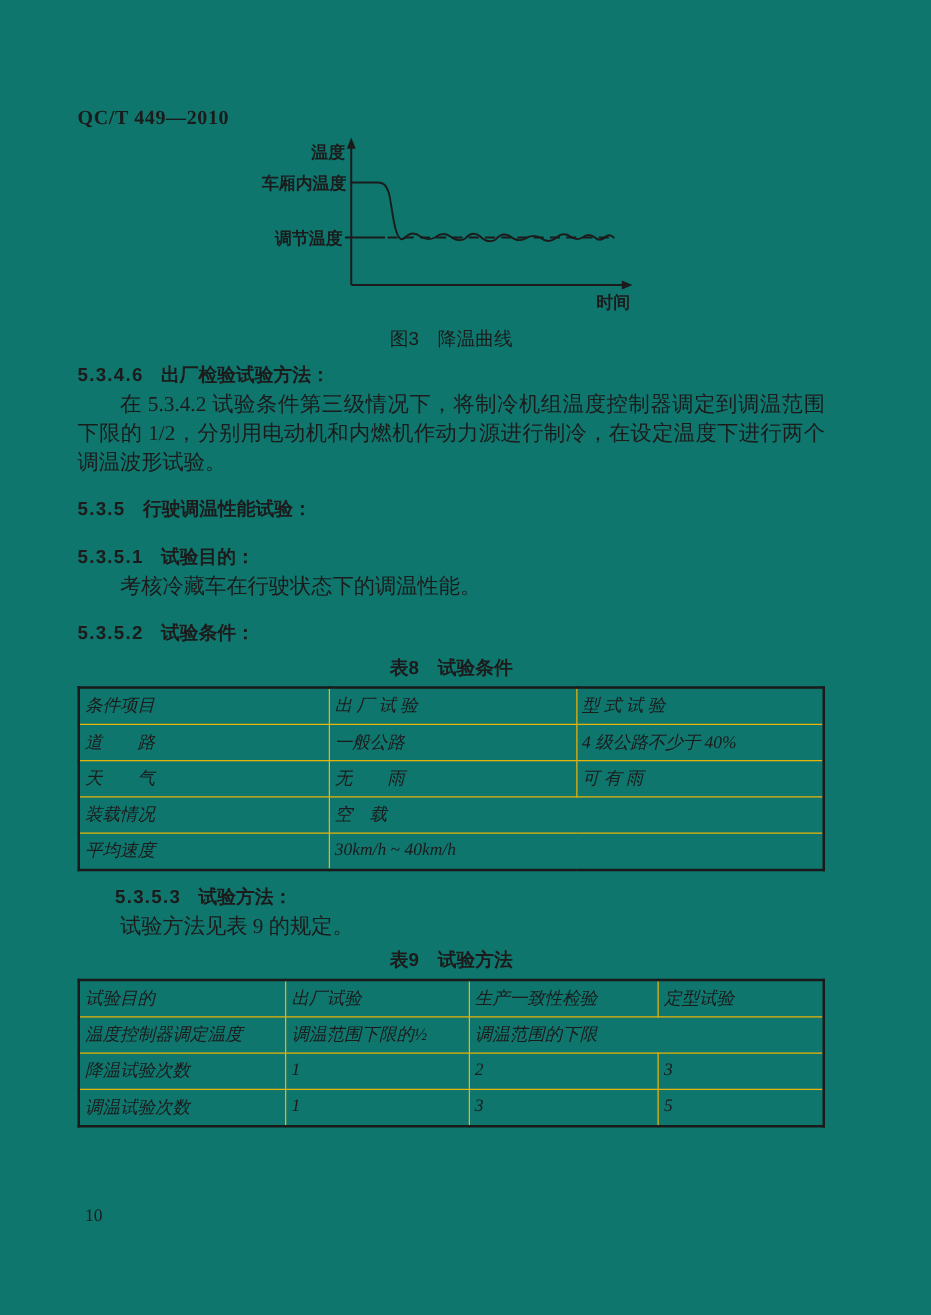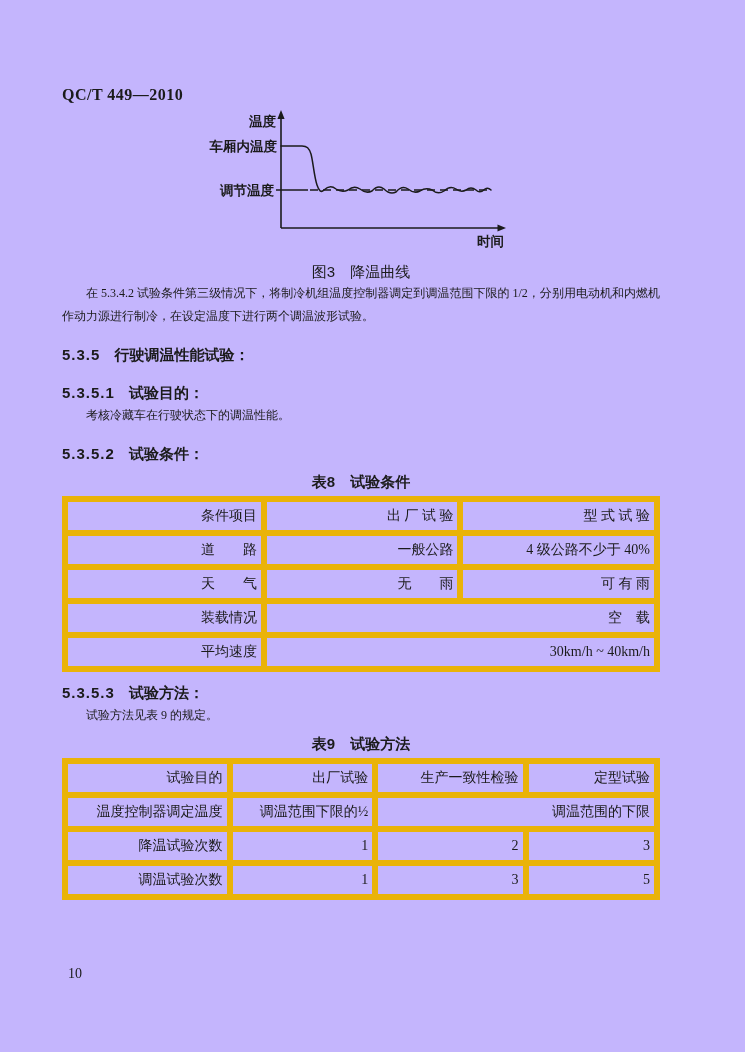--- a/index.html
+++ b/index.html
@@ -1,50 +1,50 @@
 <!DOCTYPE html>
 <html><head>
 <meta charset="utf-8">
 <style>
   html,body{margin:0;padding:0;background:#e8e8e8;}
   .page{
     position:relative;
     width:745px;height:1052px;
-    background:#c4b5fd;
+    background:#0f766e;
     font-family:"Liberation Serif", serif;
     color:#1b1b1b;
     overflow:hidden;
     margin:0 auto;
   }
   .content{padding:86px 85px 0 62px;}
   .doc-code{font-weight:bold;font-size:16px;line-height:18px;letter-spacing:.5px;}
 
   
   .figure-wrap{position:relative;height:146px;margin-top:4px;}
   .figure-svg{position:absolute;left:143px;top:0;}
   .figure-svg text{font-family:"Liberation Serif", serif;font-weight:bold;font-size:13.5px;fill:#1b1b1b;}
   .fig-caption{ text-align:center;font-weight:normal;font-size:15px;
     font-family:"Liberation Sans", sans-serif;margin-top:8px;line-height:20px;}
 
   
   .clause{font-family:"Liberation Sans", sans-serif;font-weight:bold;
     font-size:15px;line-height:22px;}
   .clause .num{letter-spacing:1px;}
   .clause .ttl{margin-left:14px;}
-  .para{font-size:12px;line-height:23px;text-indent:2em;text-align:justify;}
+  .para{font-size:17px;line-height:23px;text-indent:2em;text-align:justify;}
   .mt8{margin-top:8px;} .mt4{margin-top:16px;}
-  .mt10{margin-top:10px;} .mt12{margin-top:12px;}
+  .mt10{margin-top:10px;margin-left:30px;} .mt12{margin-top:12px;}
 
   
   .tbl-caption{text-align:center;font-weight:bold;font-size:15px;
     font-family:"Liberation Sans", sans-serif;margin:8px 0 5px 0;line-height:18px;}
   table{border-collapse:collapse;width:100%;table-layout:fixed;
     border:2px solid #1a1a1a;font-size:14px;}
-  td,th{border:6px solid #eab308;height:28px;text-align:right;
-    font-weight:normal;padding:0 4px;overflow:hidden;white-space:nowrap;}
+  td,th{border:1px solid #eab308;height:28px;text-align:left;
+    font-weight:normal;padding:0 4px;overflow:hidden;white-space:nowrap;font-style:italic;}
 
   .page-num{position:absolute;left:68px;top:966px;font-size:14px;}
 </style>
 </head>
 <body>
 
 <div class="page">
   <div class="content">
 
     <div class="doc-code">QC/T 449—2010</div>
@@ -66,20 +66,23 @@
                  q6,5 12,2 q6,-4 12,-1 q6,5 12,1 q6,-6 12,-2 q5,4 10,1 q5,-4 10,0 q4,4 9,-1 q3,-2 6,1" fill="none" stroke="#1b1b1b" stroke-width="1.5" stroke-linecap="round"></path>
 
         <text x="71" y="18" text-anchor="end">温度</text>
         <text x="72" y="43" text-anchor="end">车厢内温度</text>
         <text x="69" y="87" text-anchor="end">调节温度</text>
         <text x="299" y="138" text-anchor="end">时间</text>
       </svg>
     </div>
     <div class="fig-caption">图3　降温曲线</div>
 
+    <div class="clause mt8">
+      <span class="num">5.3.4.6</span><span class="ttl">出厂检验试验方法：</span>
+    </div>
     <div class="para">在 5.3.4.2 试验条件第三级情况下，将制冷机组温度控制器调定到调温范围下限的 1/2，分别用电动机和内燃机作动力源进行制冷，在设定温度下进行两个调温波形试验。</div>
 
     <div class="clause mt4">
       <span class="num">5.3.5</span><span class="ttl">行驶调温性能试验：</span>
     </div>
 
     <div class="clause mt4">
       <span class="num">5.3.5.1</span><span class="ttl">试验目的：</span>
     </div>
     <div class="para">考核冷藏车在行驶状态下的调温性能。</div>

